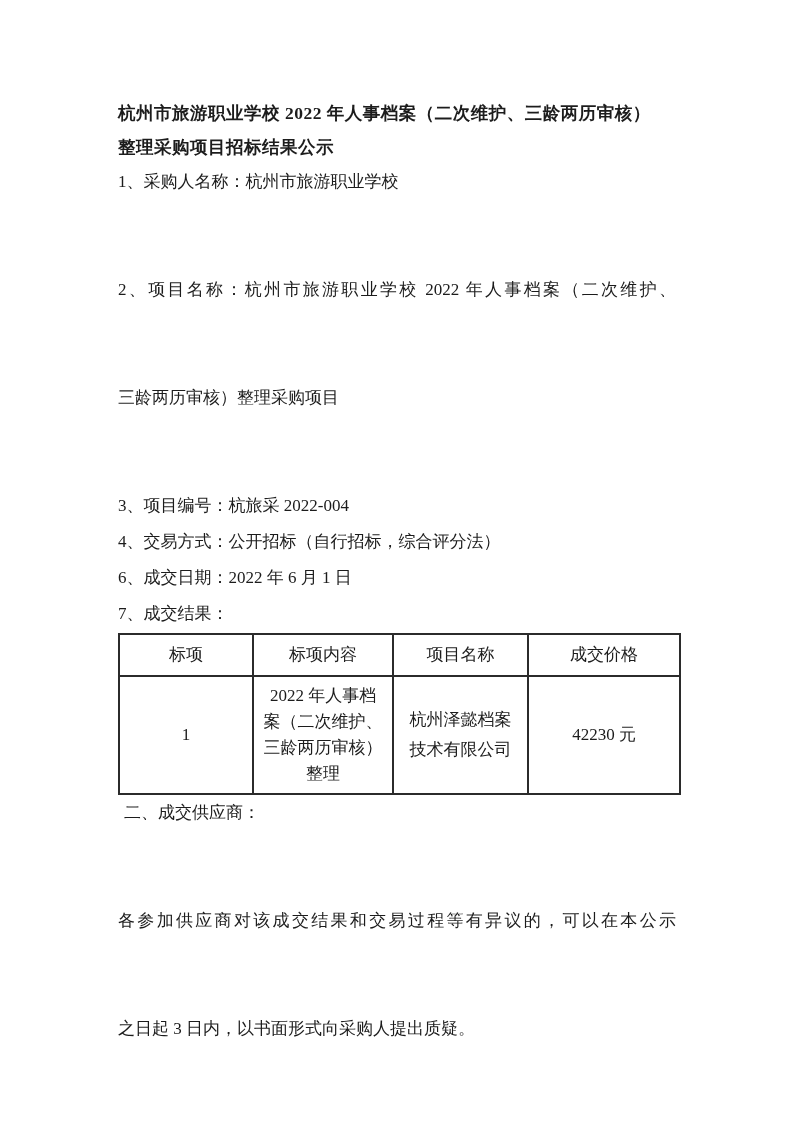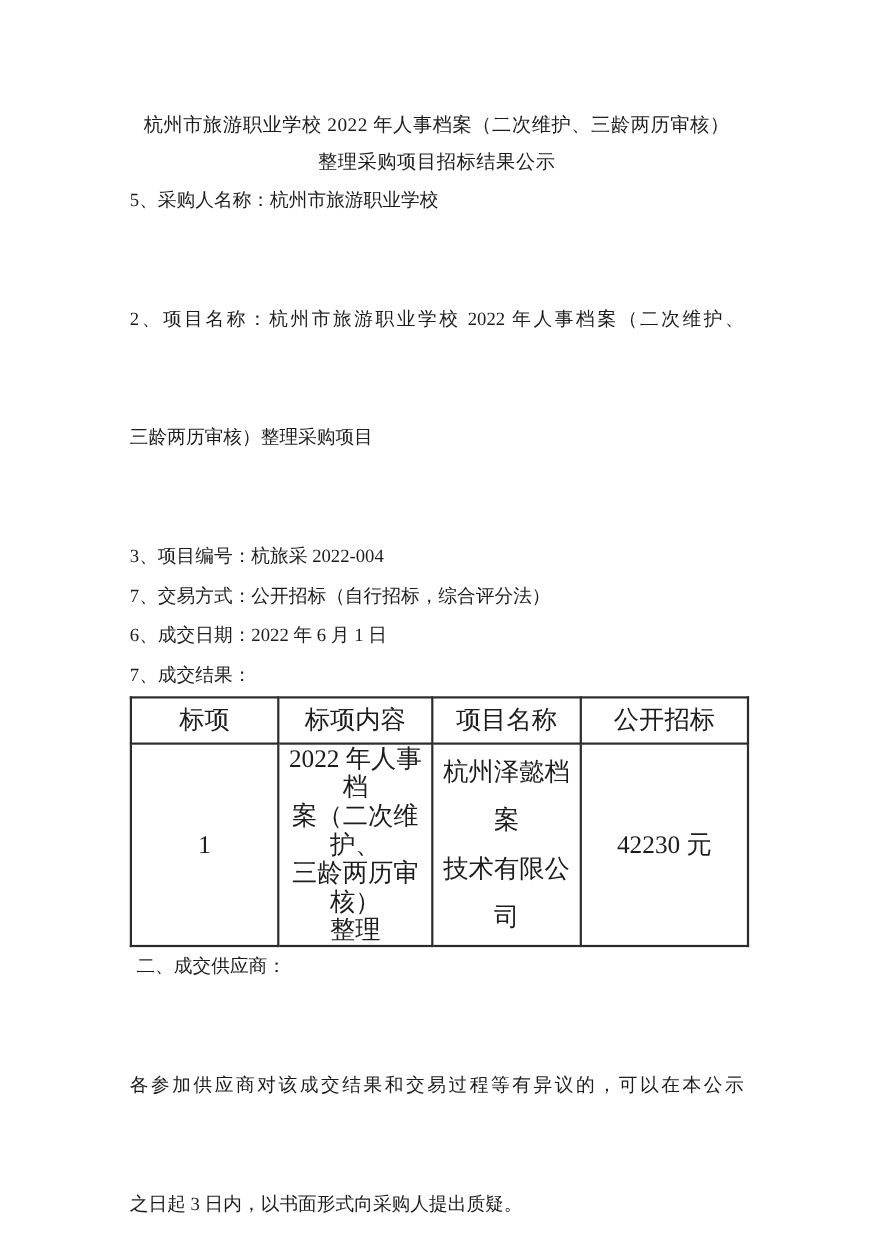--- a/index.html
+++ b/index.html
@@ -15,22 +15,22 @@
   .content {
     position: absolute;
     left: 118px;
     top: 96px;
     width: 558px;
     font-size: 17px;
   }
   .title {
     margin: 0;
     font-size: 17.5px;
-    font-weight: normal;
-    text-align: center;
+    font-weight: bold;
+    text-align: left;
     line-height: 34px;
     letter-spacing: 0.5px;
   }
   .line {
     margin: 0;
     line-height: 36px;
     white-space: pre-wrap;
   }
   .jfull {
     text-align: justify;
@@ -41,66 +41,66 @@
     border-collapse: collapse;
     table-layout: fixed;
     width: 561px;
     margin-top: 1px;
   }
   table.results th, table.results td {
     border: 2px solid #2b2b2b;
     text-align: center;
     vertical-align: middle;
     font-weight: normal;
-    font-size: 23px;
+    font-size: 17px;
     padding: 0 5px;
   }
   table.results th { height: 40px; line-height: 40px; }
   table.results td { height: 116px; }
   td.cell-content  { line-height: 26px; }
-  td.cell-supplier { line-height: 44px; }
+  td.cell-supplier { line-height: 30px; }
   td.cell-lot, td.cell-price { line-height: 24px; }
 </style>
 </head>
 <body>
 
 <div class="page">
   <div class="content">
 
     <h1 class="title">
       <div>杭州市旅游职业学校 2022 年人事档案（二次维护、三龄两历审核）</div>
       <div>整理采购项目招标结果公示</div>
     </h1>
 
 
-    <p class="line">5、采购人名称：杭州市旅游职业学校</p>
+    <p class="line">1、采购人名称：杭州市旅游职业学校</p>
 
     <div class="line">
       <div class="jfull">2、项目名称：杭州市旅游职业学校 2022 年人事档案（二次维护、</div>
       <div>三龄两历审核）整理采购项目</div>
     </div>
 
     <p class="line">3、项目编号：杭旅采 2022-004</p>
-    <p class="line">7、交易方式：公开招标（自行招标，综合评分法）</p>
+    <p class="line">4、交易方式：公开招标（自行招标，综合评分法）</p>
     <p class="line">6、成交日期：2022 年 6 月 1 日</p>
     <p class="line">7、成交结果：</p>
 
     <table class="results">
       <colgroup>
         <col style="width:134px">
         <col style="width:140px">
         <col style="width:135px">
         <col style="width:152px">
       </colgroup>
       <thead>
         <tr>
           <th>标项</th>
           <th>标项内容</th>
           <th>项目名称</th>
-          <th>公开招标</th>
+          <th>成交价格</th>
         </tr>
       </thead>
       <tbody>
         <tr>
           <td class="cell-lot">1</td>
           <td class="cell-content">2022 年人事档<br>案（二次维护、<br>三龄两历审核）<br>整理</td>
           <td class="cell-supplier">杭州泽懿档案<br>技术有限公司</td>
           <td class="cell-price">42230 元</td>
         </tr>
       </tbody>

